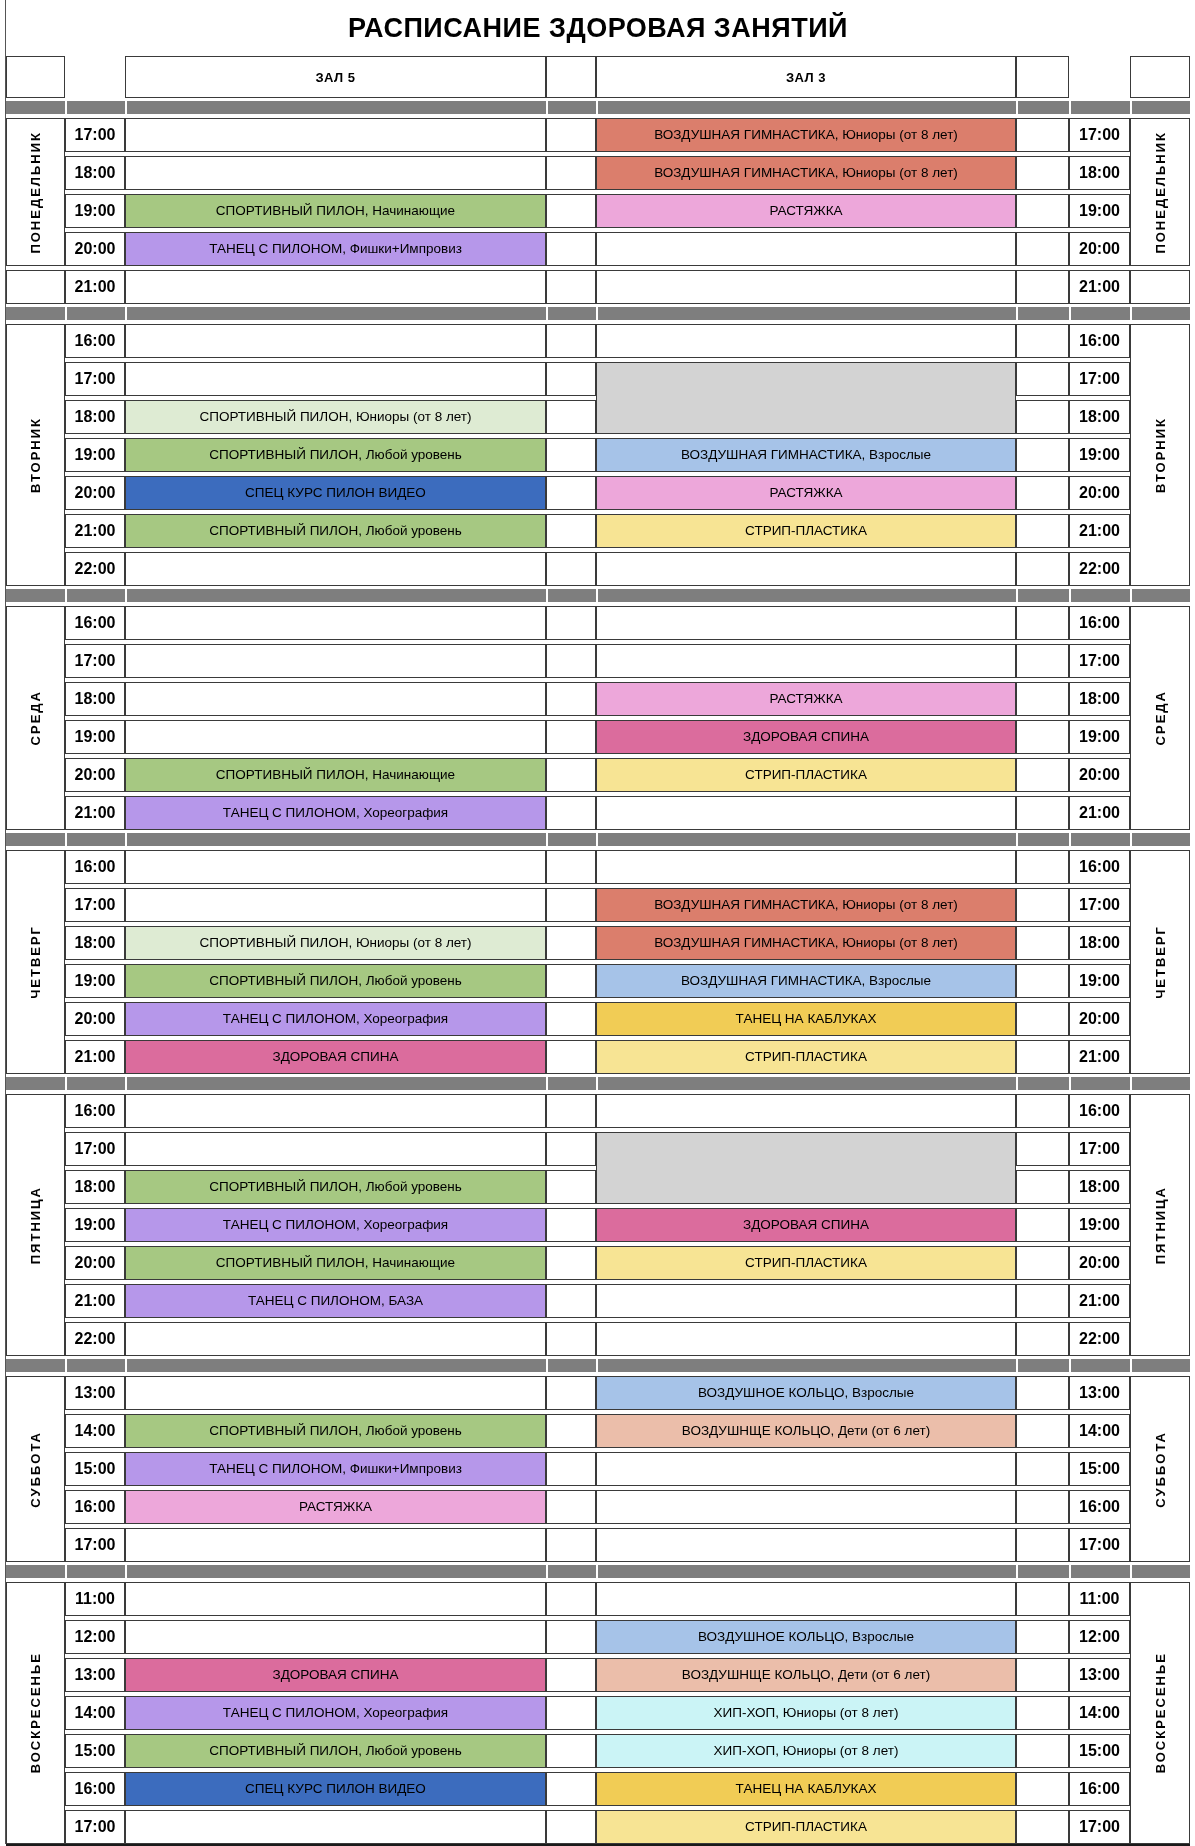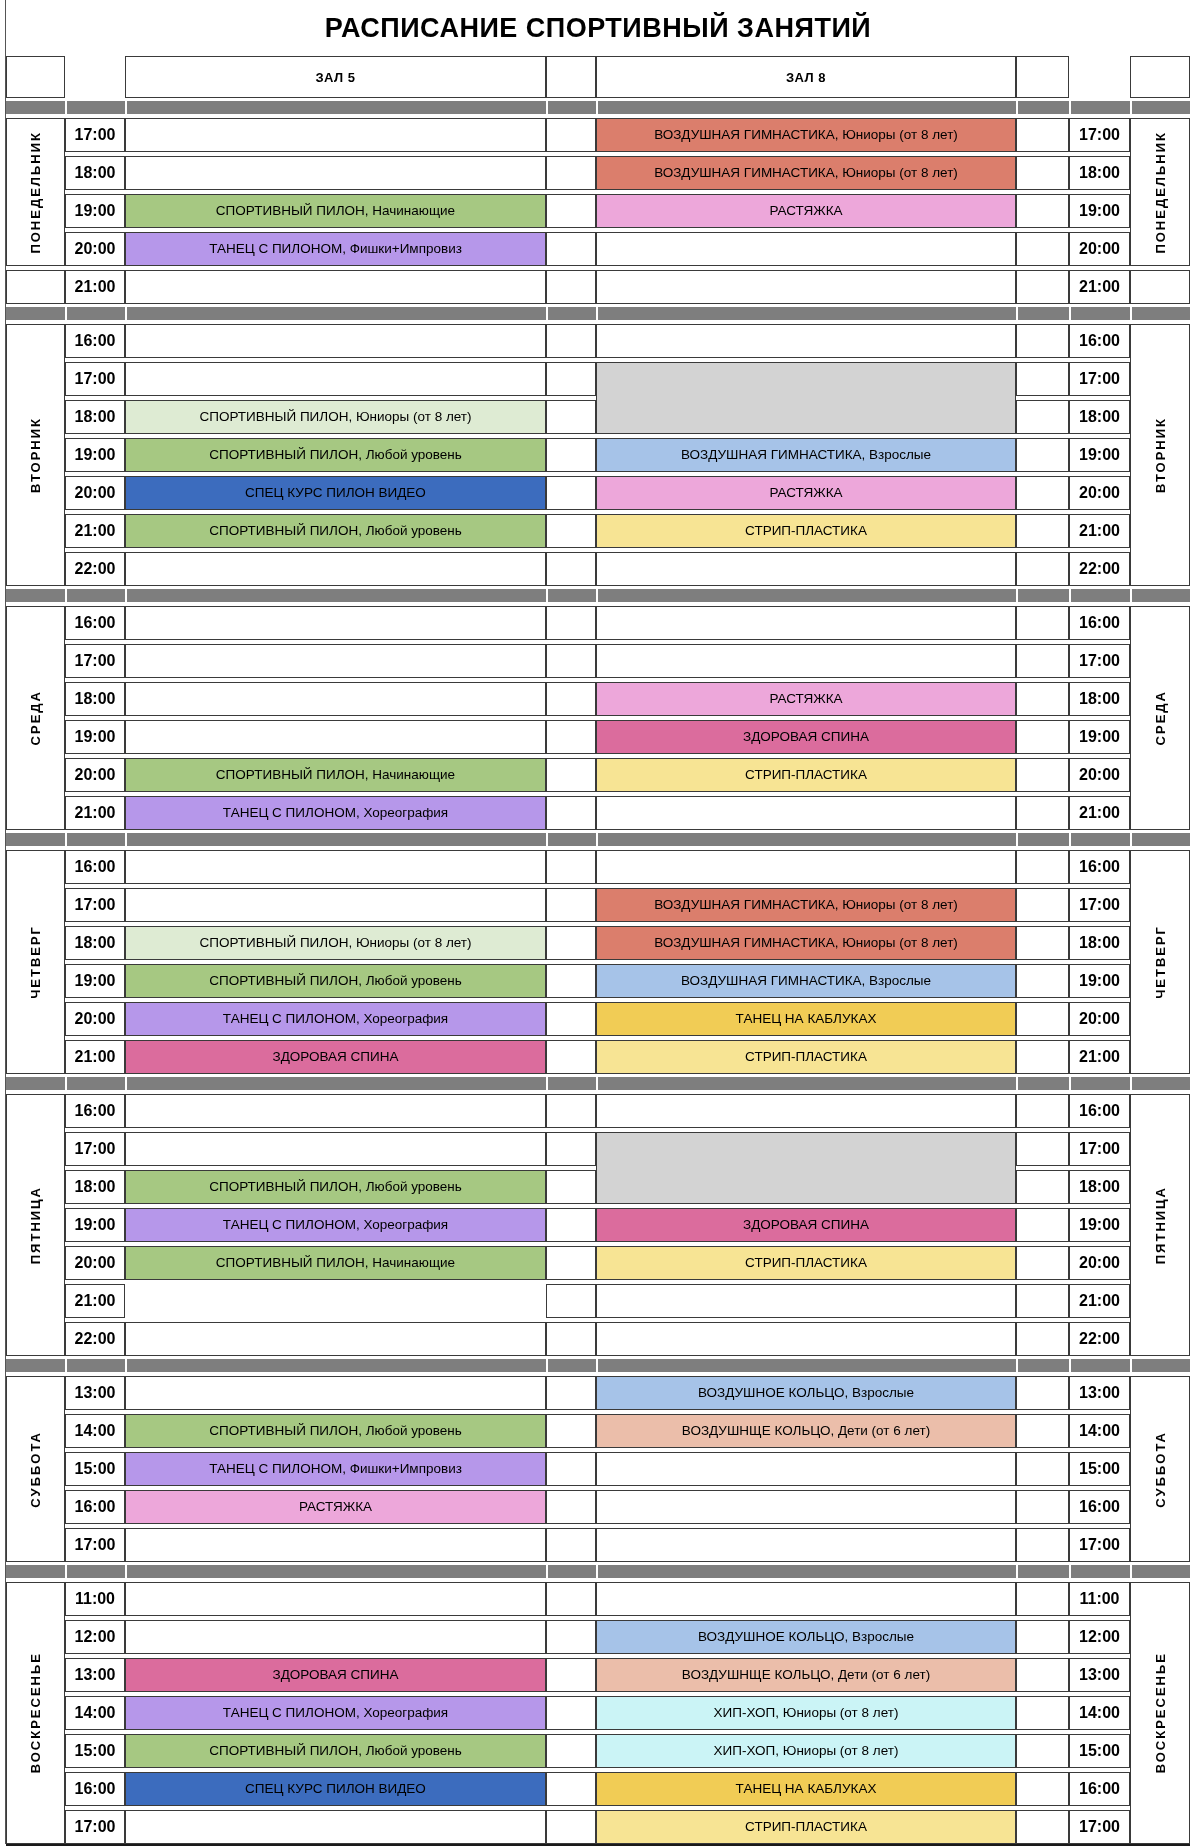--- a/index.html
+++ b/index.html
@@ -30,28 +30,28 @@
   }
   #bottom-line{height:3px;background:#1a1a1a;}
 </style>
 </head>
 <body>
 
 <div id="left-edge"></div>
 
 <div class="sheet">
   <div class="title-row">
-    <div class="title">РАСПИСАНИЕ СПОРТИВНЫЙ ЗАНЯТИЙ</div>
+    <div class="title">РАСПИСАНИЕ ЗДОРОВАЯ ЗАНЯТИЙ</div>
   </div>
 
   <div class="grid8 header-grid">
     <div class="box" style="grid-column:1"></div>
     <div class="box hall" style="grid-column:3">ЗАЛ 5</div>
     <div class="box" style="grid-column:4"></div>
-    <div class="box hall" style="grid-column:5">ЗАЛ 8</div>
+    <div class="box hall" style="grid-column:5">ЗАЛ 3</div>
     <div class="box" style="grid-column:6"></div>
     <div class="box" style="grid-column:8"></div>
   </div>
 
   <div id="schedule">
       <div class="grid8 sep-grid">
         <div class="sep-cell" style="grid-column: 1; background: rgb(126, 126, 126);"></div>
         <div class="sep-cell" style="grid-column: 2; background: rgb(126, 126, 126); border-left: 2px solid rgb(255, 255, 255);"></div>
         <div class="sep-cell" style="grid-column: 3; background: rgb(126, 126, 126); border-left: 2px solid rgb(255, 255, 255);"></div>
         <div class="sep-cell" style="grid-column: 4; background: rgb(126, 126, 126); border-left: 2px solid rgb(255, 255, 255);"></div>
@@ -310,20 +310,21 @@
         <div class="box time-cell" style="grid-area: 5 / 2;">20:00</div>
         <div class="box time-cell" style="grid-area: 5 / 7;">20:00</div>
         <div class="box" style="grid-area: 5 / 4;"></div>
         <div class="box" style="grid-area: 5 / 6;"></div>
         <div class="box activity-cell" style="grid-area: 5 / 3; background: rgb(166, 200, 130);">СПОРТИВНЫЙ ПИЛОН, Начинающие</div>
         <div class="box activity-cell" style="grid-area: 5 / 5; background: rgb(247, 228, 148);">СТРИП-ПЛАСТИКА</div>
         <div class="box time-cell" style="grid-area: 6 / 2;">21:00</div>
         <div class="box time-cell" style="grid-area: 6 / 7;">21:00</div>
         <div class="box" style="grid-area: 6 / 4;"></div>
         <div class="box" style="grid-area: 6 / 6;"></div>
+        <div class="box activity-cell" style="grid-area: 6 / 3; background: rgb(182, 151, 234);">ТАНЕЦ С ПИЛОНОМ, БАЗА</div>
         <div class="box" style="grid-area: 6 / 5;"></div>
         <div class="box time-cell" style="grid-area: 7 / 2;">22:00</div>
         <div class="box time-cell" style="grid-area: 7 / 7;">22:00</div>
         <div class="box" style="grid-area: 7 / 4;"></div>
         <div class="box" style="grid-area: 7 / 6;"></div>
         <div class="box" style="grid-area: 7 / 3;"></div>
         <div class="box" style="grid-area: 7 / 5;"></div>
       </div>
       <div class="grid8 sep-grid">
         <div class="sep-cell" style="grid-column: 1; background: rgb(126, 126, 126);"></div>

